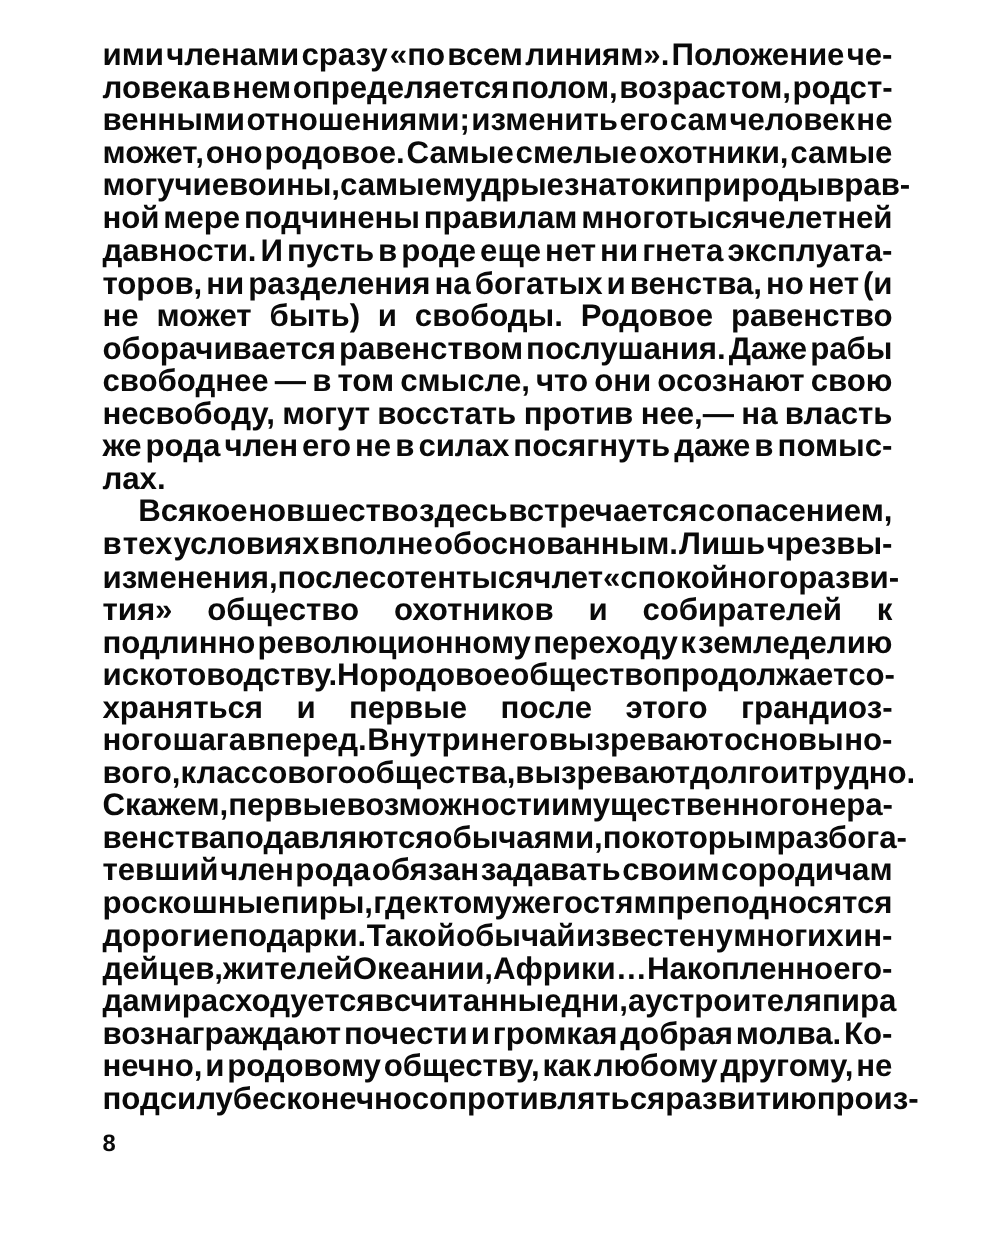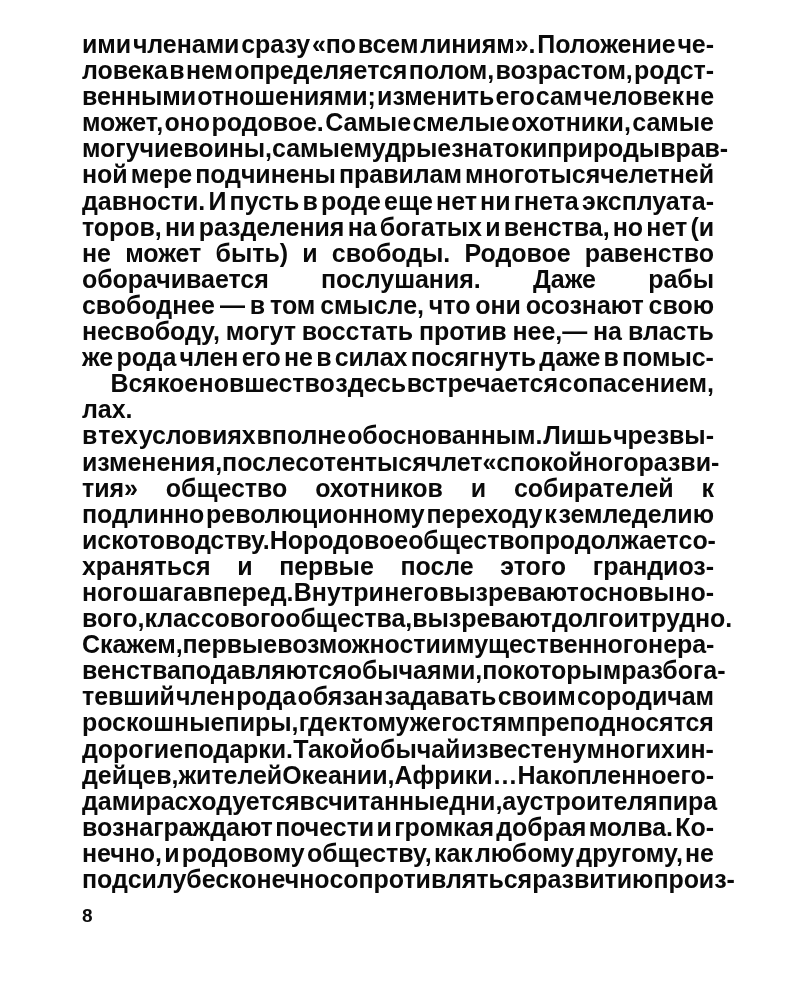--- a/index.html
+++ b/index.html
@@ -148,20 +148,21 @@
         <span>не</span>
         <span>может</span>
         <span>быть)</span>
         <span>и</span>
         <span>свободы.</span>
         <span>Родовое</span>
         <span>равенство</span>
       </div>
       <div class="line j">
         <span>оборачивается</span>
+        <span>равенством</span>
         <span>послушания.</span>
         <span>Даже</span>
         <span>рабы</span>
       </div>
       <div class="line j">
         <span>свободнее</span>
         <span>—</span>
         <span>в</span>
         <span>том</span>
         <span>смысле,</span>
@@ -185,30 +186,30 @@
         <span>член</span>
         <span>его</span>
         <span>не</span>
         <span>в</span>
         <span>силах</span>
         <span>посягнуть</span>
         <span>даже</span>
         <span>в</span>
         <span>помыс-</span>
       </div>
+      <div class="line">лах.</div>
       <div class="line j">
         <span style="width: 28px;"></span>
         <span>Всякое</span>
         <span>новшество</span>
         <span>здесь</span>
         <span>встречается</span>
         <span>с</span>
         <span>опасением,</span>
       </div>
-      <div class="line">лах.</div>
       <div class="line j">
         <span>в</span>
         <span>тех</span>
         <span>условиях</span>
         <span>вполне</span>
         <span>обоснованным.</span>
         <span>Лишь</span>
         <span>чрезвы-</span>
       </div>
       <div class="line j">

